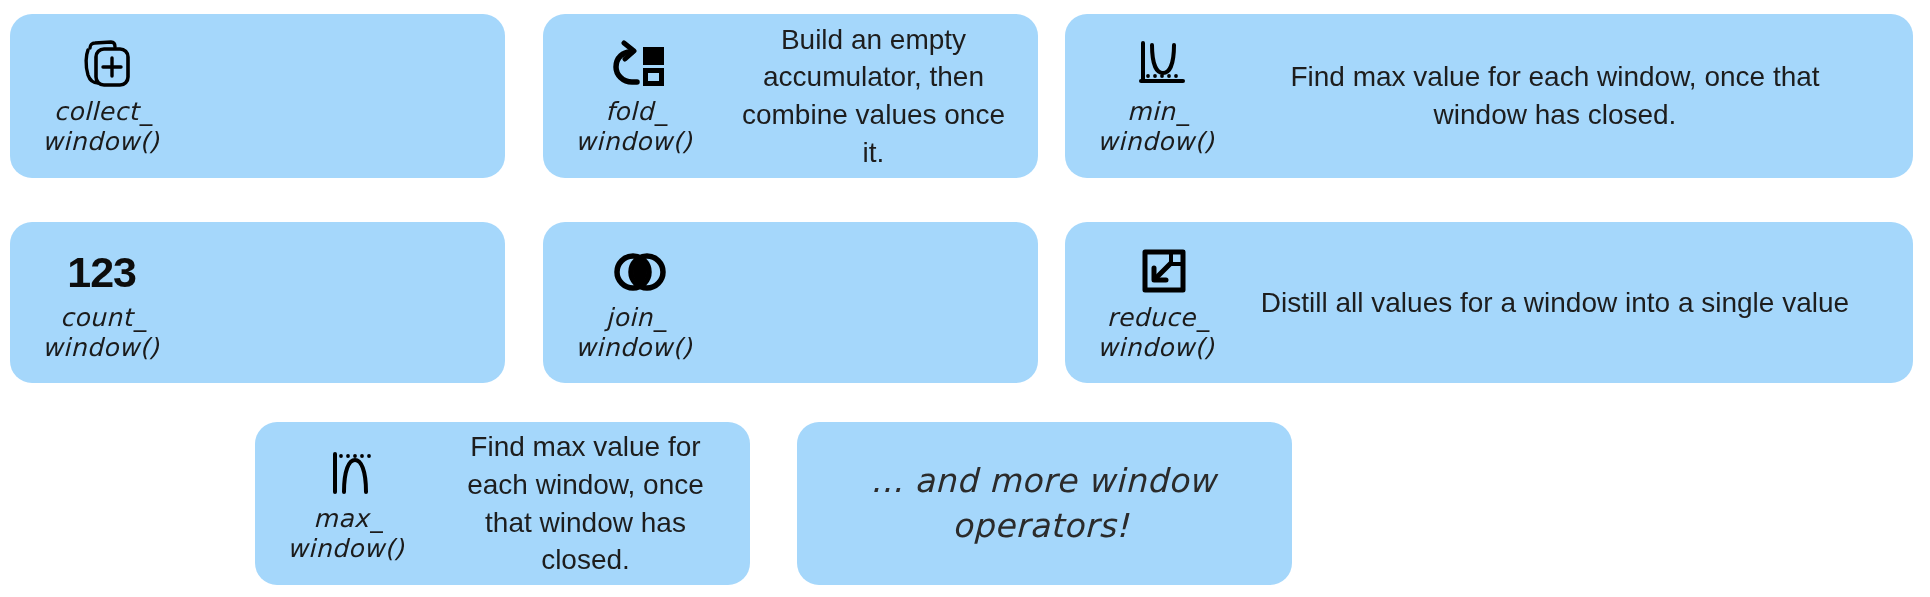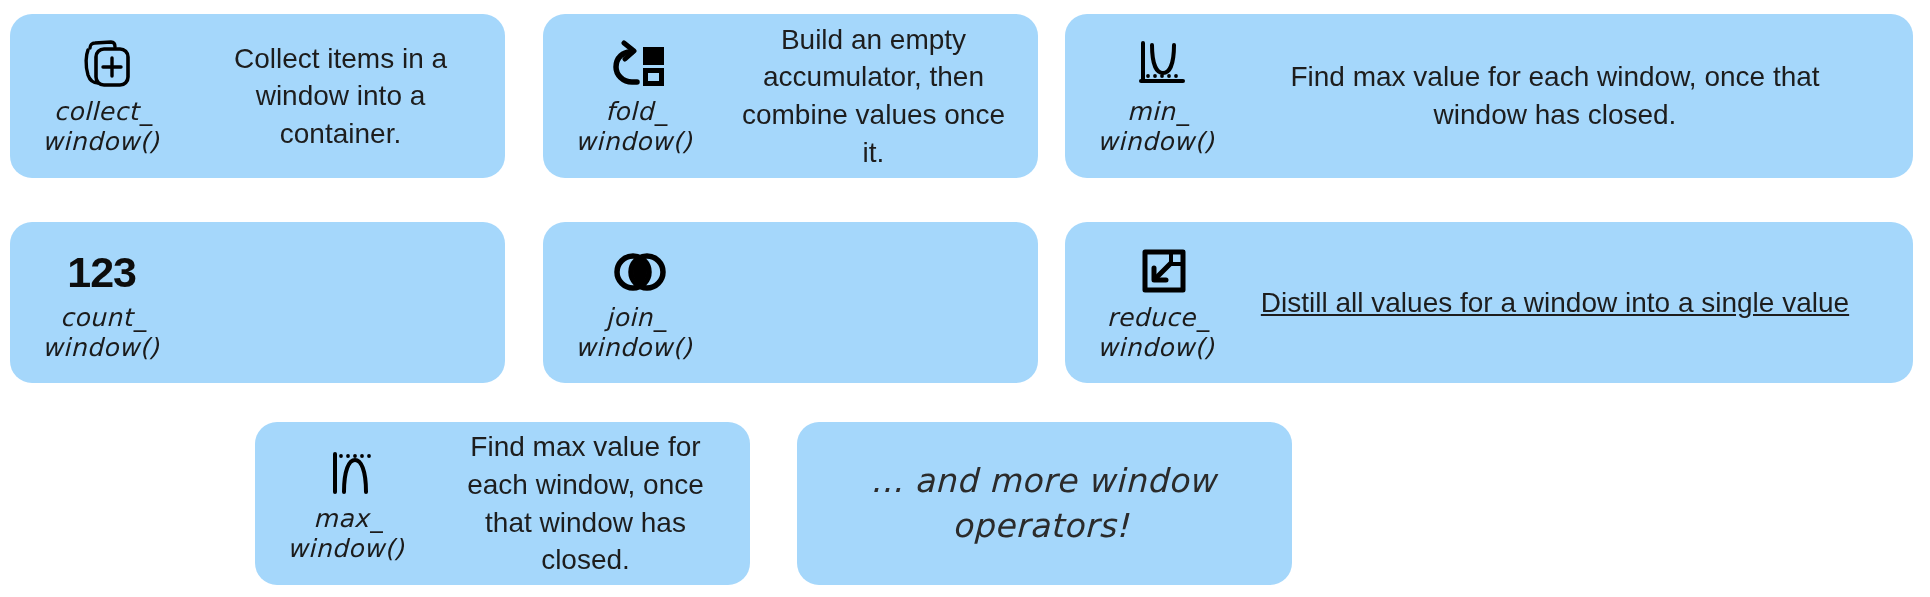--- a/index.html
+++ b/index.html
@@ -103,21 +103,21 @@
   #card-count   { left: 10px;   top: 222px; width: 495px;  height: 161px; }
   #card-join    { left: 543px;  top: 222px; width: 495px;  height: 161px; }
   #card-reduce  { left: 1065px; top: 222px; width: 848px;  height: 161px; }
 
   #card-max     { left: 255px;  top: 422px; width: 495px;  height: 163px; }
   #card-more    { left: 797px;  top: 422px; width: 495px;  height: 163px; }
 
   #card-min .card-right,
   #card-reduce .card-right { padding-right: 60px; }
   #card-min .desc { max-width: 560px; margin: 0 auto; }
-  #card-reduce .desc { max-width: 600px; margin: 6px auto; text-decoration: underline; }
+  #card-reduce .desc { max-width: 600px; margin: 6px auto; }
 </style>
 </head>
 <body>
 
 <div id="board">
 
   <div class="card" id="card-collect">
     <div class="card-left">
       <div class="icon-box">
         <svg width="58" height="54" viewBox="0 0 58 54" fill="none">
@@ -125,23 +125,20 @@
           <path d="M10 11 C8 16 7 26 10 36 C12 42 16 44 20 44" stroke="#000" stroke-width="3.4" stroke-linecap="round" fill="none"></path>
           <rect x="18" y="10" width="32" height="36" rx="8" stroke="#000" stroke-width="3.6" fill="none"></rect>
           <path d="M34 19 V37" stroke="#000" stroke-width="3.4" stroke-linecap="round"></path>
           <path d="M25 28 H43" stroke="#000" stroke-width="3.4" stroke-linecap="round"></path>
         </svg>
       </div>
       <div class="op-name">
         <span class="seg">collect_</span>
         <span class="seg">window()</span>
       </div>
-    </div>
-    <div class="card-right">
-      <div class="desc">Collect items in a window into a container.</div>
     </div>
   </div>
 
   <div class="card" id="card-fold">
     <div class="card-left">
       <div class="icon-box">
         <svg width="58" height="52" viewBox="0 0 58 52" fill="none">
           <path d="M21 12 C12 11 5 18 5 27 C5 35 12 42 21 42 L26 42" stroke="#000" stroke-width="5.5" stroke-linecap="round" fill="none"></path>
           <path d="M13 3 L23 11 L14 19" stroke="#000" stroke-width="5" stroke-linecap="round" stroke-linejoin="round" fill="none"></path>
           <rect x="32" y="7" width="21" height="18" fill="#000"></rect>

